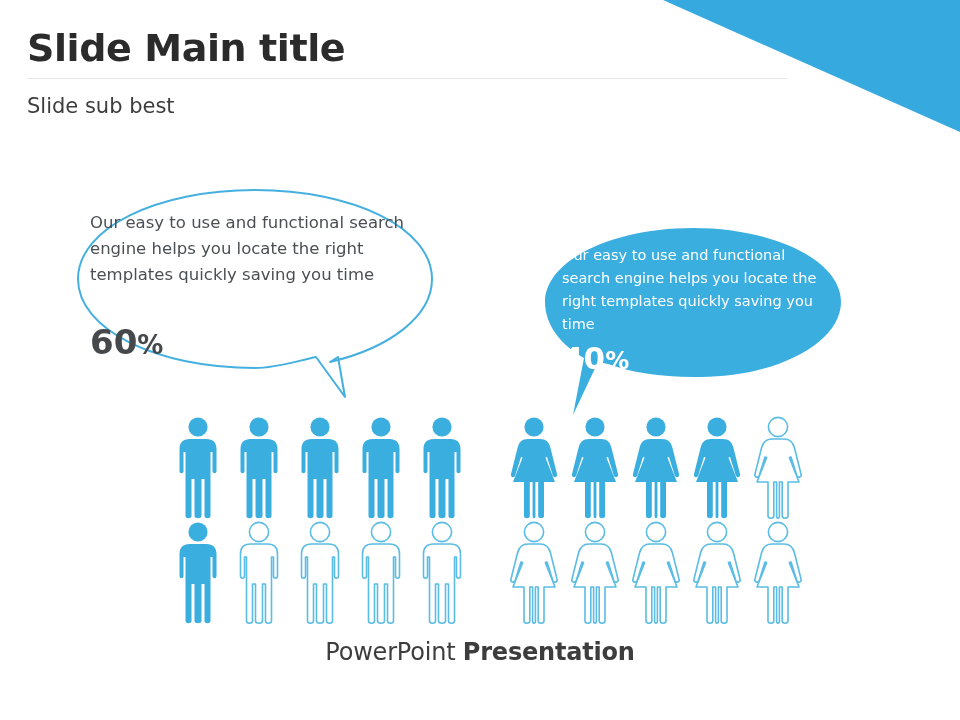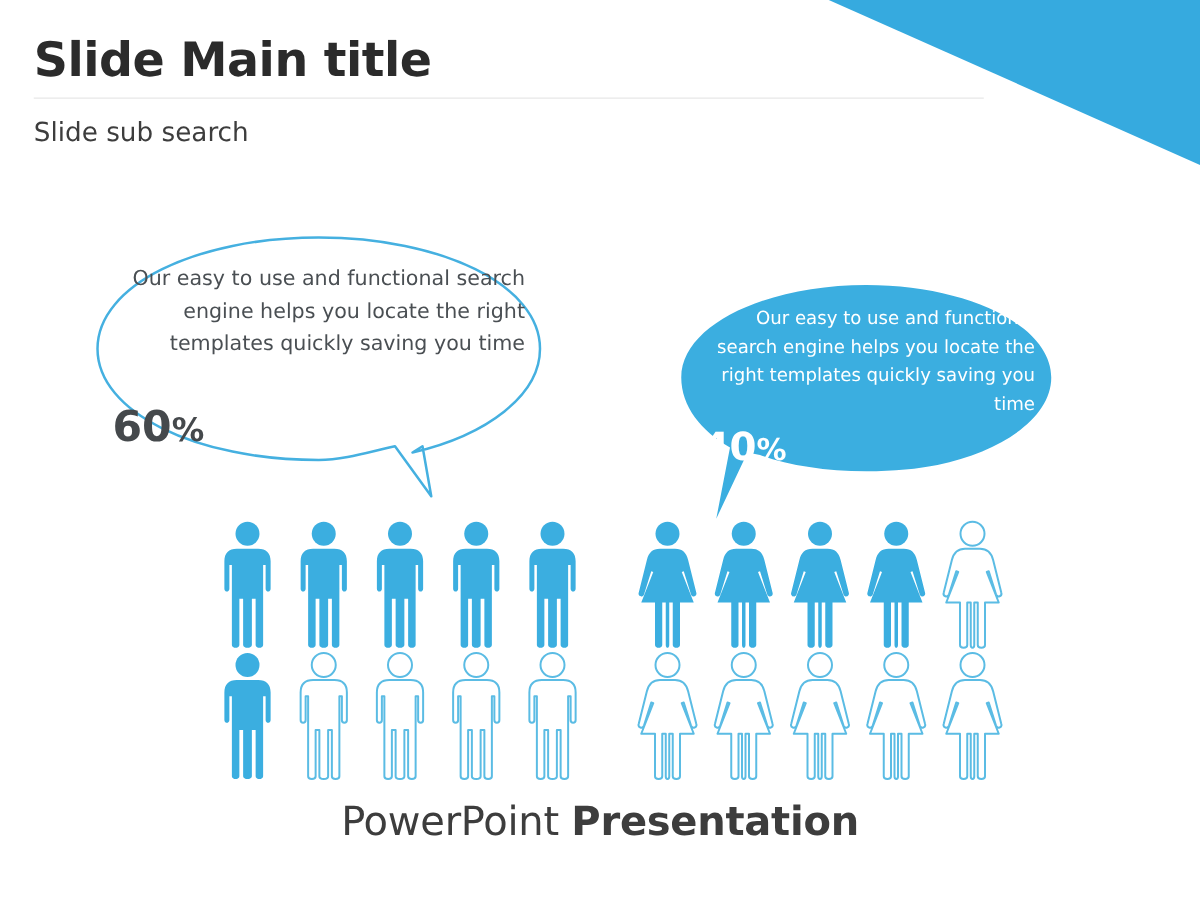--- a/index.html
+++ b/index.html
@@ -47,21 +47,21 @@
     color:#3d3d3d;
     line-height:20px;
     white-space:nowrap;
   }
 
   
   .bubble{position:absolute;}
   .bubble svg{position:absolute;left:0;top:0;}
   .bubble-text{
     position:absolute;
-    text-align:right;
+    text-align:left;
     line-height:26px;
     font-size:16.5px;
     font-weight:400;
   }
   .bubble-pct{
     position:absolute;
     font-size:34px;
     font-weight:bold;
     letter-spacing:0px;
   }
@@ -79,41 +79,41 @@
   
   .people-group{position:absolute;}
   #people-male{left:172px;top:416px;}
   #people-female{left:508px;top:416px;}
   .figure{position:absolute;top:0;}
 
   
   .footer{
     position:absolute;left:0;top:638px;width:960px;
     text-align:center;
-    font-size:32px;
+    font-size:24px;
     color:#3d3d3d;
     letter-spacing:-0.2px;
   }
   .footer .light{font-weight:400;}
   .footer .bold{font-weight:bold;}
 </style>
 </head>
 <body>
 
 <div class="slide">
 
   <svg class="corner-deco" viewBox="0 0 320 140" width="320" height="140" preserveAspectRatio="none">
     <polygon points="23,0 320,0 320,132" fill="#36AADF"></polygon>
   </svg>
 
   <div class="header">
     <h1 class="main-title">Slide Main title</h1>
   </div>
   <div class="title-rule"></div>
-  <div class="sub-title">Slide sub search</div>
+  <div class="sub-title">Slide sub best</div>
 
   <div class="bubble" id="bubble-left">
     <svg width="370" height="230" viewBox="0 0 370 230">
       <path d="M 8,97 C 8,46 87,8 185,8 C 283,8 362,46 362,97 C 362,134 320,166 260,180
                L 268,175 L 275,215 L 246,175
                C 227,179 206,186 185,186 C 87,186 8,148 8,97 Z" fill="none" stroke="#45B0E0" stroke-width="2" stroke-linejoin="round"></path>
     </svg>
     <div class="bubble-text">Our easy to use and functional search engine helps you locate the right templates quickly saving you time</div>
     <div class="bubble-pct"><span>60</span><span class="sym">%</span></div>
   </div>

